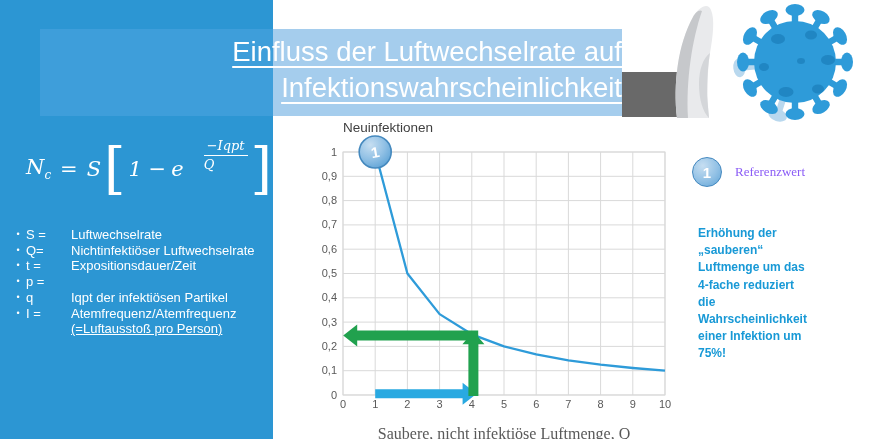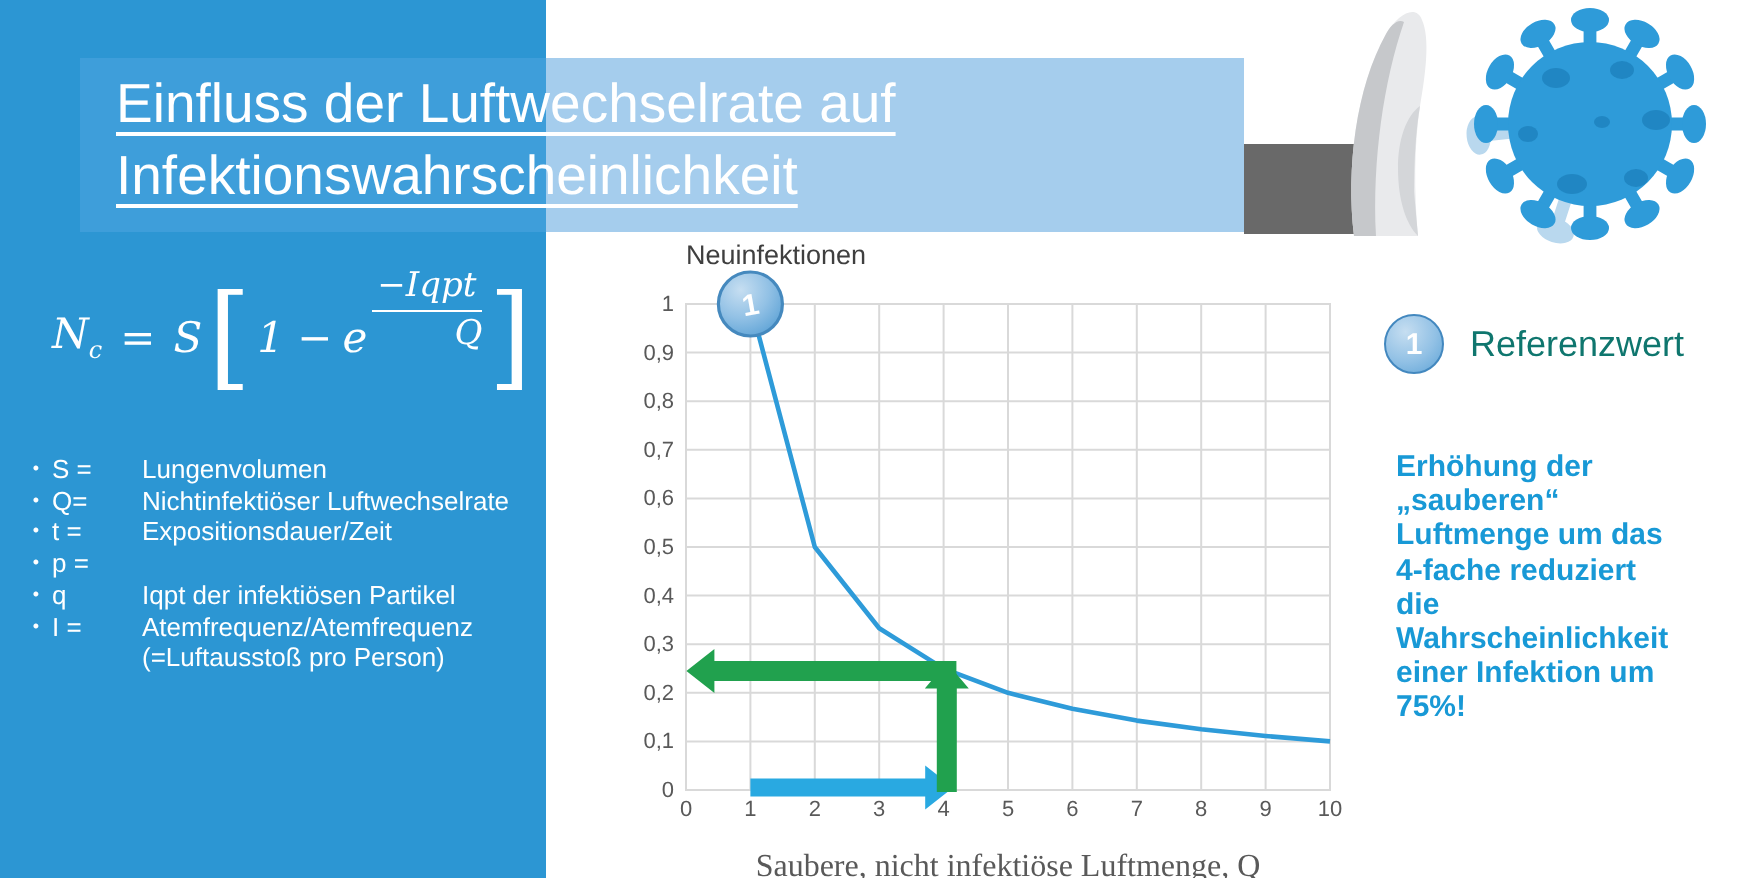--- a/index.html
+++ b/index.html
@@ -6,35 +6,35 @@
   .slide{position:relative;width:872px;height:439px;background:#ffffff;overflow:hidden;
          font-family:"Liberation Sans",sans-serif;}
 
   
   .left-panel{position:absolute;left:0;top:0;width:273px;height:439px;background:#2C96D3;}
 
   
   .banner{position:absolute;left:40px;top:29px;width:582px;height:87px;background:#A5CDED;}
   .banner-overlap{position:absolute;left:0;top:0;width:233px;height:87px;background:#3E9EDA;}
   .banner h1{position:relative;margin:0;padding:5px 0 0 18px;font-weight:400;
-             font-size:27.5px;line-height:36px;color:#ffffff;}
+             font-size:27.5px;line-height:36px;color:#ffffff;text-align:right;}
   .banner-line{display:block;text-decoration:underline;text-decoration-thickness:2px;
                text-underline-offset:5px;}
 
   
   .formula{position:absolute;left:26px;top:140px;height:58px;display:flex;align-items:center;
            color:#fff;font-family:"DejaVu Serif",serif;font-style:italic;font-size:21px;}
   .f-base sub{font-size:12px;font-style:italic;}
   .f-eq{margin:0 9px;}
   .f-bracket{font-size:55px;font-style:normal;font-weight:200;line-height:0.9;margin:0 3px;
              transform:scaleY(1.03);}
   .f-expr{display:flex;align-items:center;}
   .f-e{margin-left:5px;}
-  .f-frac{display:inline-flex;flex-direction:column;align-items:flex-end;font-size:17px;
-          line-height:1.2;transform:translateY(-14px);margin-left:2px;}
+  .f-frac{display:inline-flex;flex-direction:column;align-items:flex-start;font-size:13px;
+          line-height:1.2;transform:translateY(-14px);margin-left:20px;}
   .f-num{border-bottom:1.4px solid #fff;padding:0 3px 1px 3px;}
   .f-den{padding-top:1px;}
 
   
   .vars{position:absolute;left:10px;top:227px;width:262px;margin:0;padding:0;list-style:none;
         color:#fff;font-size:13px;line-height:15.7px;}
   .vars li{display:flex;}
   .bullet{width:16px;text-align:center;font-size:9px;}
   .sym{width:45px;}
   .def{flex:1;}
@@ -46,24 +46,24 @@
   .chart-xlabel{position:absolute;left:343px;top:425px;width:322px;text-align:center;
                 font-size:16px;color:#595959;font-family:Liberation Serif, serif;}
   #chart-svg{position:absolute;left:300px;top:110px;width:400px;height:320px;overflow:visible;}
 
   
   .legend{position:absolute;left:692px;top:157px;display:flex;align-items:center;gap:13px;}
   .legend-circle{width:30px;height:30px;border-radius:50%;box-sizing:border-box;
       background:radial-gradient(circle at 35% 28%, #C6DEF1 0%, #92C1E5 55%, #5EA3D6 100%);
       border:1.5px solid #4388BF;display:flex;align-items:center;justify-content:center;
       color:#fff;font-weight:bold;font-size:15px;}
-  .legend-label{font-size:18px;color:#0f766e;}
-
-  
-  .callout{position:absolute;left:698px;top:225px;width:174px;font-size:15px;font-weight:bold;
+  .legend-label{font-size:13px;color:#8b5cf6;font-family:Liberation Serif, serif;}
+
+  
+  .callout{position:absolute;left:698px;top:225px;width:174px;font-size:12px;font-weight:bold;
            line-height:17.2px;color:#1899D6;white-space:pre-line;}
 
   
   .topright-svg{position:absolute;left:615px;top:0;width:257px;height:130px;overflow:visible;}
 </style>
 </head>
 <body>
 
 <div class="slide">
 
@@ -90,21 +90,21 @@
         <span class="f-den">Q</span>
       </span>
     </span>
     <span class="f-bracket">]</span>
   </div>
 
   <ul class="vars">
     <li>
         <span class="bullet">•</span>
         <span class="sym">S =</span>
-        <span class="def">Lungenvolumen</span>
+        <span class="def">Luftwechselrate</span>
       </li>
     <li>
         <span class="bullet">•</span>
         <span class="sym">Q=</span>
         <span class="def">Nichtinfektiöser Luftwechselrate</span>
       </li>
     <li>
         <span class="bullet">•</span>
         <span class="sym">t =</span>
         <span class="def">Expositionsdauer/Zeit</span>
@@ -117,21 +117,21 @@
         <span class="bullet">•</span>
         <span class="sym">q</span>
         <span class="def">Iqpt der infektiösen Partikel</span>
       </li>
     <li>
         <span class="bullet">•</span>
         <span class="sym">I =</span>
         <span class="def">Atemfrequenz/Atemfrequenz</span>
       </li>
   </ul>
-  <div class="vars-note" style="position:absolute;left:10px;top:321px;">(=Luftausstoß pro Person)</div>
+  <div class="vars-note" style="position:absolute;left:10px;top:321px;text-decoration:underline;">(=Luftausstoß pro Person)</div>
 
   <div class="chart-title">Neuinfektionen</div>
   <svg id="chart-svg">
     <defs>
       <radialGradient id="markerGradient" cx="35%" cy="28%" r="80%">
         <stop offset="0%" stop-color="#C6DEF1"></stop>
         <stop offset="55%" stop-color="#92C1E5"></stop>
         <stop offset="100%" stop-color="#5EA3D6"></stop>
       </radialGradient>
     </defs>

